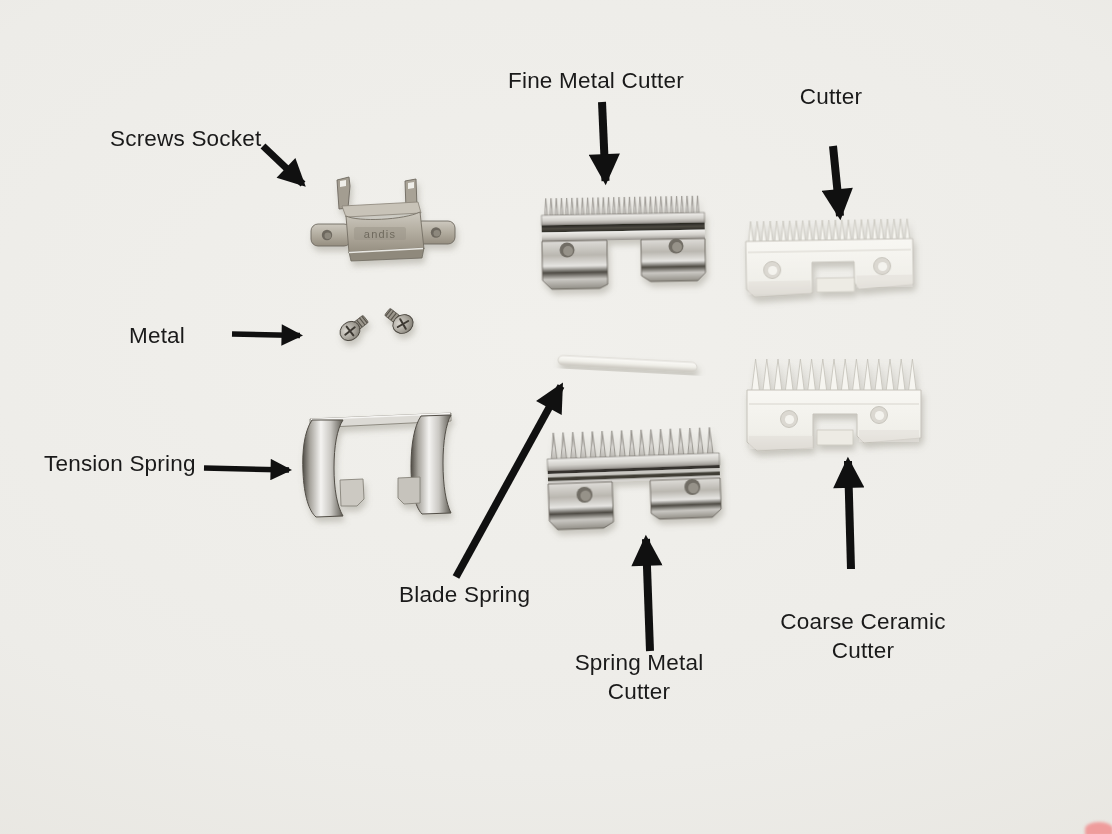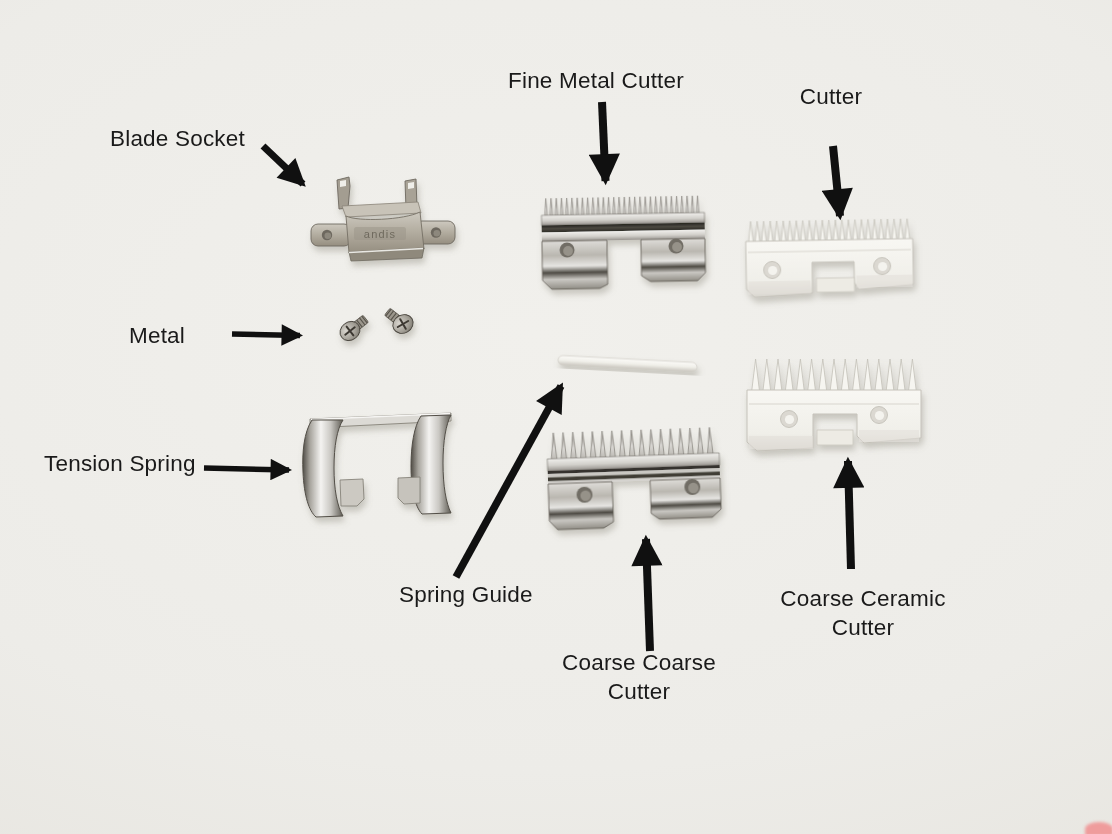--- a/index.html
+++ b/index.html
@@ -215,38 +215,38 @@
       <line x1="232" y1="334" x2="300" y2="335.5" stroke-width="5.5" marker-end="url(#ah)"></line>
       <line x1="204" y1="468" x2="289" y2="470" stroke-width="5.5" marker-end="url(#ah)"></line>
       <line x1="602" y1="102" x2="605.5" y2="181" stroke-width="8" marker-end="url(#ah)"></line>
       <line x1="833" y1="146" x2="840" y2="216" stroke-width="8" marker-end="url(#ah)"></line>
       <line x1="456" y1="577" x2="561" y2="386" stroke-width="7.5" marker-end="url(#ah)"></line>
       <line x1="650" y1="651" x2="646" y2="539" stroke-width="8" marker-end="url(#ah)"></line>
       <line x1="851" y1="569" x2="848" y2="461" stroke-width="8" marker-end="url(#ah)"></line>
     </g>
   </svg>
 
-  <div class="label" style="left:110px; top:125px">Blade Socket</div>
+  <div class="label" style="left:110px; top:125px">Screws Socket</div>
 
   <div class="label" style="left:129px; top:322px">Metal</div>
 
   <div class="label center" style="left:596px; top:67px">Fine Metal Cutter</div>
 
   <div class="label" style="left:44px; top:450px">Tension Spring</div>
 
   <div class="label center" style="left:831px; top:83px">
     <div>Cutter</div>
   </div>
 
-  <div class="label" style="left:399px; top:581px">Spring Guide</div>
+  <div class="label" style="left:399px; top:581px">Blade Spring</div>
 
   <div class="label center" style="left:639px; top:649px">
-    <div>Coarse Coarse</div>
+    <div>Spring Metal</div>
     <div>Cutter</div>
   </div>
 
-  <div class="label center" style="left:863px; top:585px">
+  <div class="label center" style="left:863px; top:608px">
     <div>Coarse Ceramic</div>
     <div>Cutter</div>
   </div>
 
   <div class="pink-mark"></div>
 </div>
 
 </body></html>

